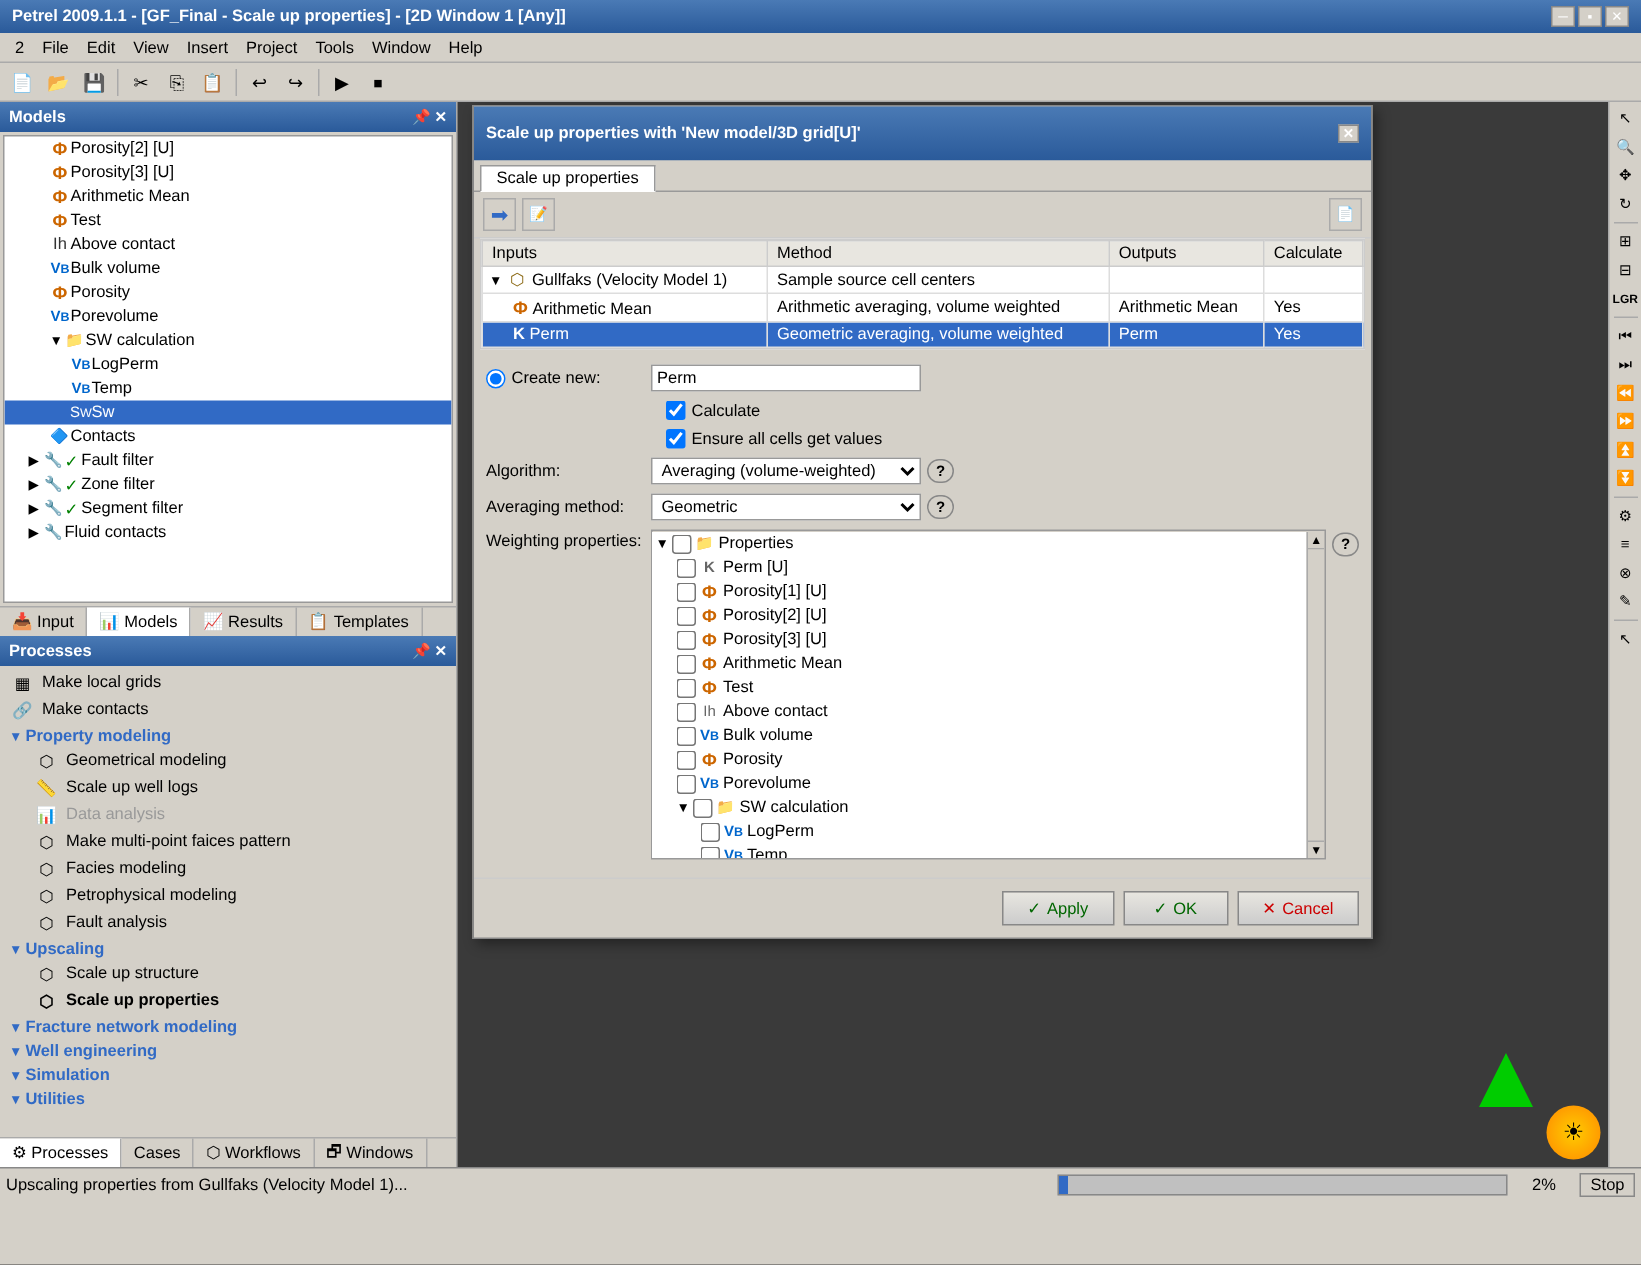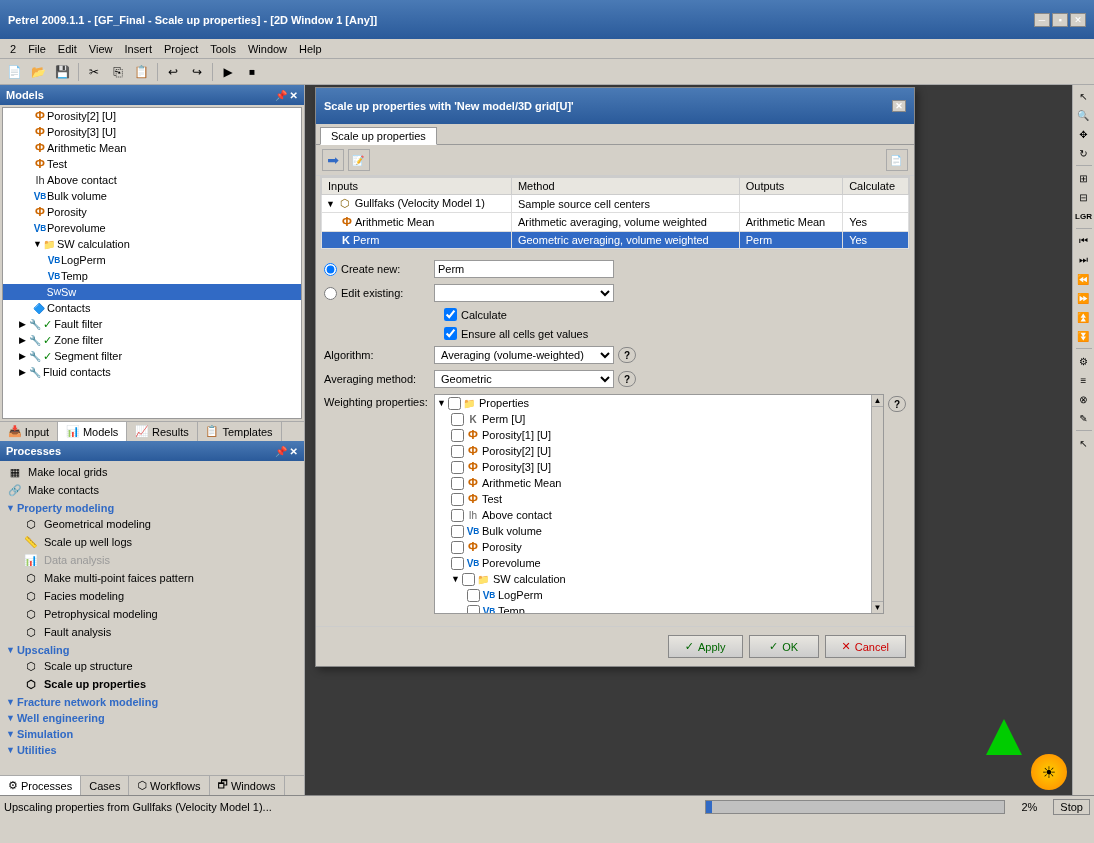--- a/index.html
+++ b/index.html
@@ -6,21 +6,21 @@
     body { font-family: 'Segoe UI', Tahoma, sans-serif; font-size: 11px; background: #d4d0c8; overflow: hidden; }
 
     
     .title-bar {
       background: linear-gradient(to bottom, #4a7ab5, #2a5a9a);
       color: white;
       padding: 4px 8px;
       display: flex;
       align-items: center;
       justify-content: space-between;
-      height: 39px;
+      height: 22px;
     }
     .title-bar-left { display: flex; align-items: center; gap: 4px; font-size: 11px; font-weight: bold; }
     .title-bar-controls { display: flex; gap: 2px; }
     .title-btn { width: 16px; height: 14px; background: #d4d0c8; border: 1px solid #888; font-size: 9px; cursor: pointer; display: flex; align-items: center; justify-content: center; }
 
     
     .menu-bar {
       background: #d4d0c8;
       border-bottom: 1px solid #aaa;
       display: flex;
@@ -686,29 +686,20 @@
       </div>
 
       <div style="padding: 6px 8px;">
 
         <div class="form-row">
           <div style="width:110px; display:flex; align-items:flex-start; gap:4px;">
             <input type="radio" name="neworedit" checked="" style="">
             <label>Create new:</label>
           </div>
           <input type="text" class="input-text" value="Perm" style="">
-        </div>
-        <div class="form-row">
-          <div style="width:110px; display:flex; align-items:center; gap:4px;">
-            <input type="radio" name="neworedit" style="">
-            <label>Edit existing:</label>
-          </div>
-          <select class="select-control">
-            <option></option>
-          </select>
         </div>
 
         <div style="display:flex; gap:20px; margin-bottom:6px; padding-left: 120px;">
           <div style="display:flex; align-items:center; gap:4px;">
             <input type="checkbox" checked="" style="">
             <label>Calculate</label>
           </div>
         </div>
         <div style="display:flex; gap:20px; margin-bottom:6px; padding-left: 120px;">
           <div style="display:flex; align-items:center; gap:4px;">

